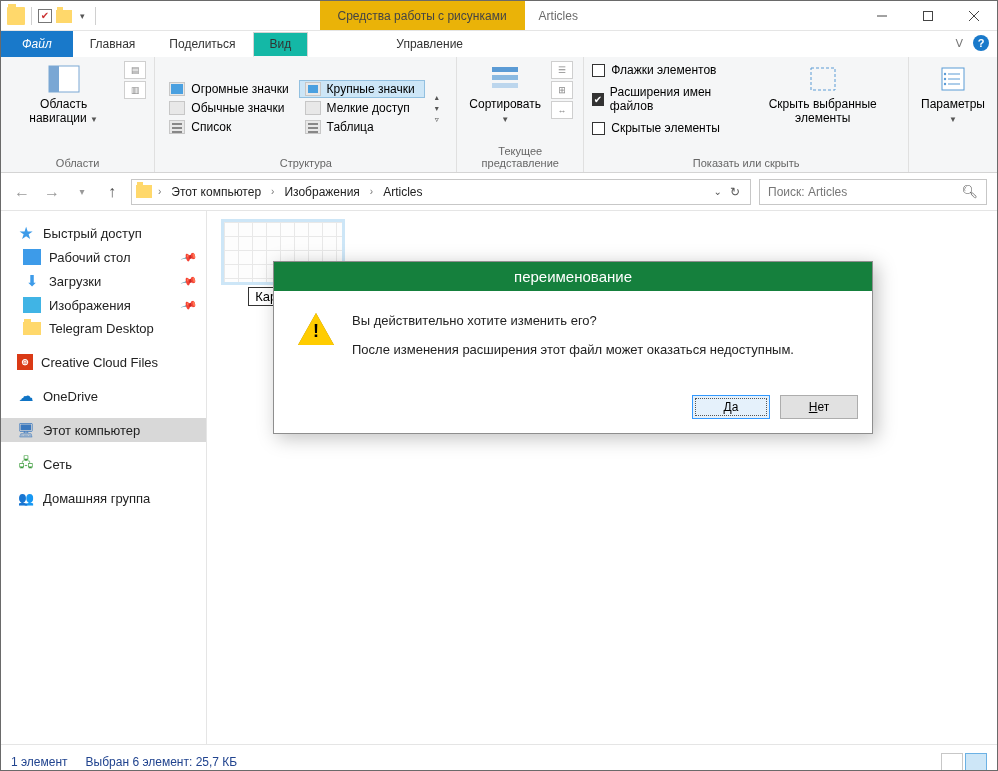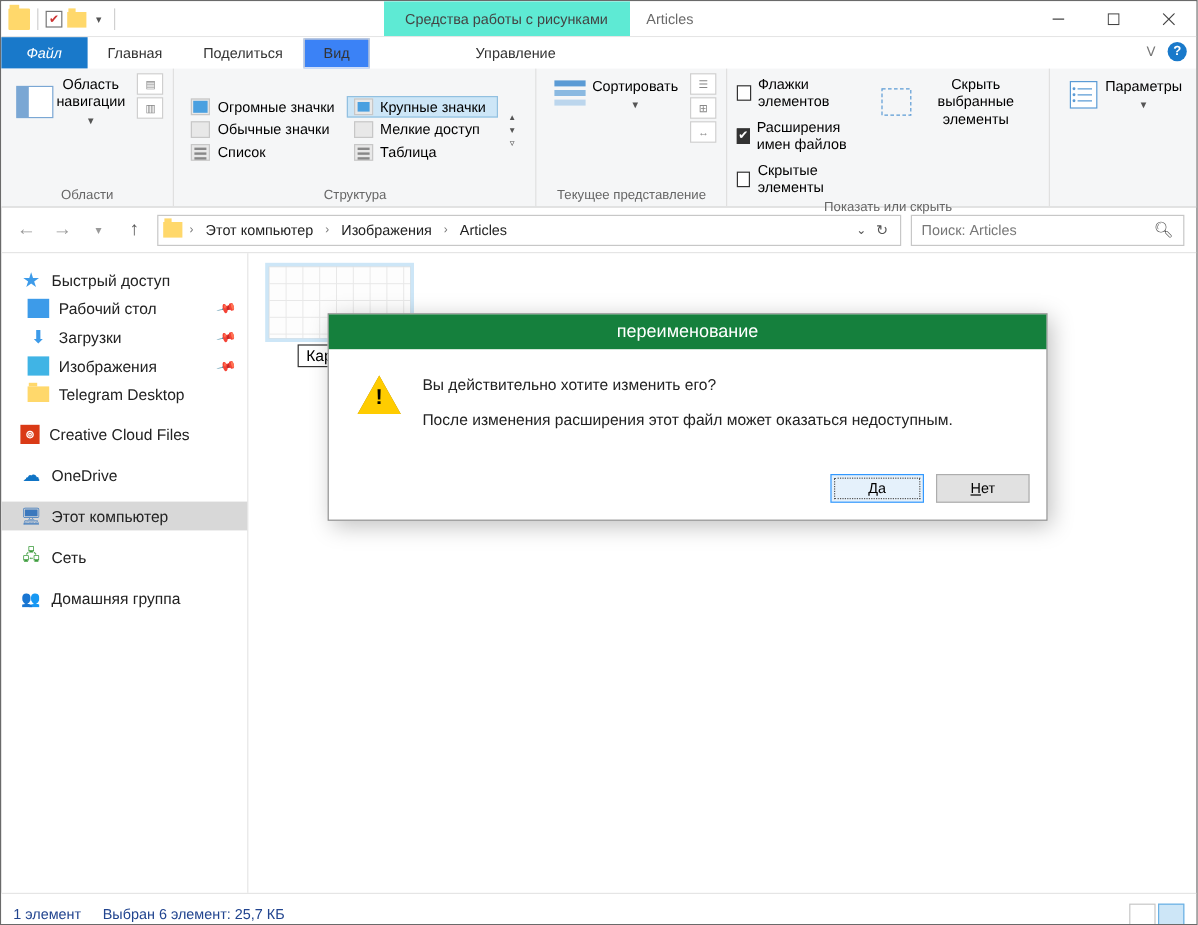--- a/index.html
+++ b/index.html
@@ -27,21 +27,21 @@
   .qat { display:flex; align-items:center; padding:0 6px; gap:4px; }
   .qat .folder-ico { width:18px; height:18px; background:#ffd86b; border-radius:1px; position:relative; }
   .qat .folder-ico:before { content:""; position:absolute; top:-3px; left:1px; width:8px; height:4px; background:#ffd86b; }
   .qat .sep { width:1px; height:18px; background:#d0d0d0; margin:0 2px; }
   .qat .check { width:14px; height:14px; border:1px solid #777; display:flex; align-items:center; justify-content:center; color:#c33; font-size:10px; background:#fff;}
   .qat .mini-folder { width:16px; height:13px; background:#ffd86b; position:relative; top:1px;}
   .qat .mini-folder:before { content:""; position:absolute; top:-3px; left:1px; width:6px;height:3px; background:#ffd86b;}
   .qat .dropdown-caret { font-size:9px; color:#555; padding:0 4px; }
 
   .title-context {
-    background: #5eead4;
+    background: #eab308;
     display:flex; align-items:center; justify-content:center;
     padding: 0 18px;
     font-size:12px;
     color:#444;
     margin-left: 216px;
   }
   .title-text { padding:0 14px; color:#6a6a6a; display:flex; align-items:center; }
   .title-spacer { flex:1; }
   .caption-btns { display:flex; }
   .caption-btns div {
@@ -57,21 +57,21 @@
     background:#fff;
     position: relative;
   }
   .tab {
     padding: 4px 16px 5px;
     font-size: 12px;
     color:#333;
     border:1px solid transparent;
   }
   .tab.file { background:#1979ca; color:#fff; padding:5px 20px;font-style:italic; }
-  .tab.active { border:1px solid #d4d4d4; border-bottom:1px solid #f5f6f7; background:#3b82f6; }
+  .tab.active { border:1px solid #d4d4d4; border-bottom:1px solid #f5f6f7; background:#14b8a6; }
   .tab.context { margin-left: 55px; padding:4px 32px 5px;}
   .tabs .help-area { position:absolute; right:8px; top:4px; display:flex; gap:10px; align-items:center; color:#666;}
   .help-caret { font-size:11px; color:#777; }
   .help-q {
     width:16px; height:16px; border-radius:50%;
     background:#1979ca; color:#fff; font-size:11px; font-weight:bold;
     display:flex; align-items:center; justify-content:center;
   }
 
   
@@ -81,21 +81,21 @@
     height: 116px;
     display:flex;
   }
   .group {
     border-right:1px solid #e0e0e0;
     display:flex; flex-direction:column;
     padding: 4px 8px 2px;
   }
   .group-body { flex:1; display:flex; align-items:flex-start; gap:6px; }
   .group-label { text-align:center; font-size:11px; color:#666; padding:2px 0 1px;}
-  .big-btn { display:flex; flex-direction:row; align-items:center; gap:2px; padding:2px 4px; }
+  .big-btn { display:flex; flex-direction:column; align-items:center; gap:2px; padding:2px 4px; }
   .big-btn .ico { width:32px; height:32px; display:flex; align-items:center; justify-content:center; }
   .big-btn .lbl { font-size:12px; text-align:center; line-height:1.2; }
   .caret { font-size:8px; color:#555; }
   .stack { display:flex; flex-direction:column; gap:2px; }
   .mini { width:22px; height:18px; border:1px solid #cfcfcf; background:#fff; display:flex; align-items:center; justify-content:center; font-size:9px; color:#888;}
 
   .layout-grid { display:grid; grid-template-columns: auto auto; gap:1px 0; }
   .layout-item { display:flex; align-items:center; gap:6px; padding:2px 10px 2px 6px; font-size:12px;text-align:right;}
   .layout-item.sel { background:#cde6f7; border:1px solid #92c0e0; padding:1px 9px 1px 5px;}
   .layout-item .swatch { width:16px; height:14px; background:#e8e8e8; border:1px solid #c7c7c7; position:relative;}

